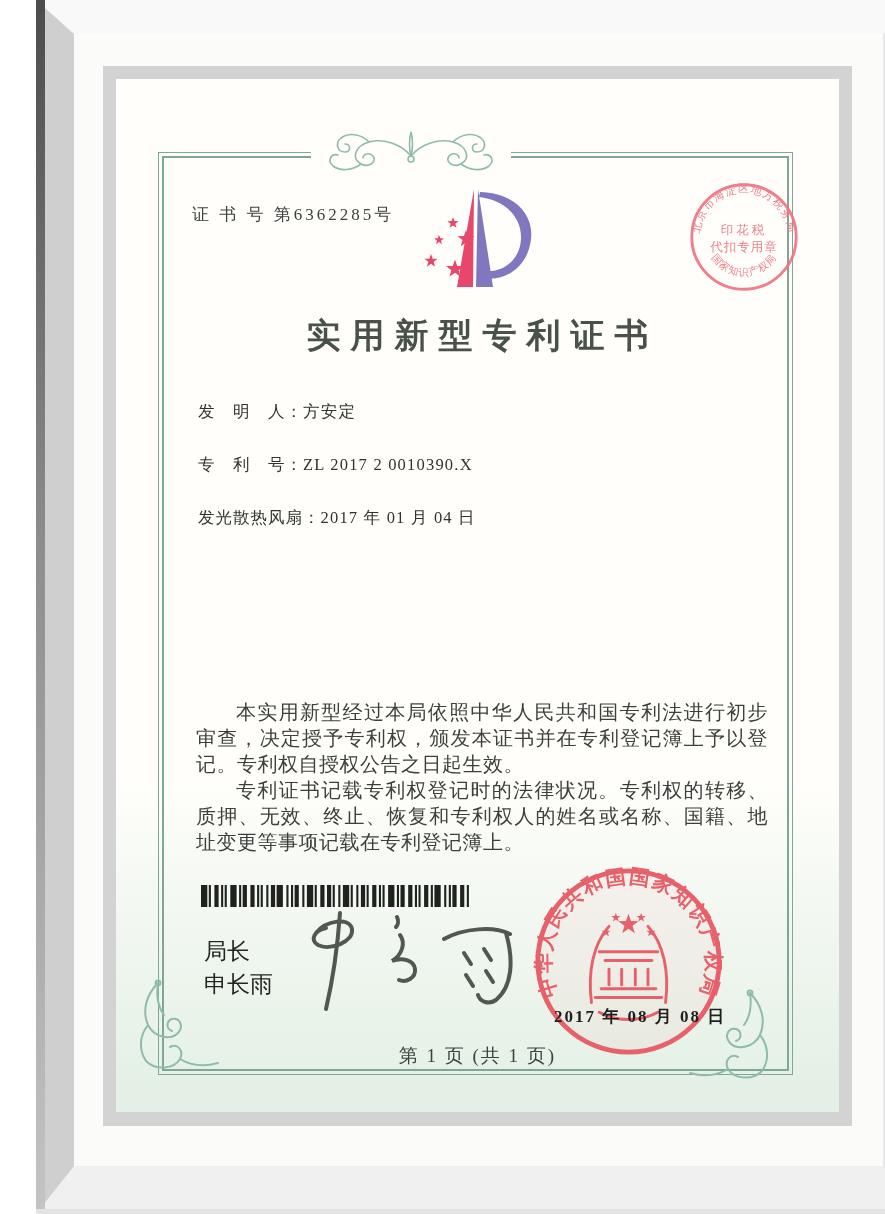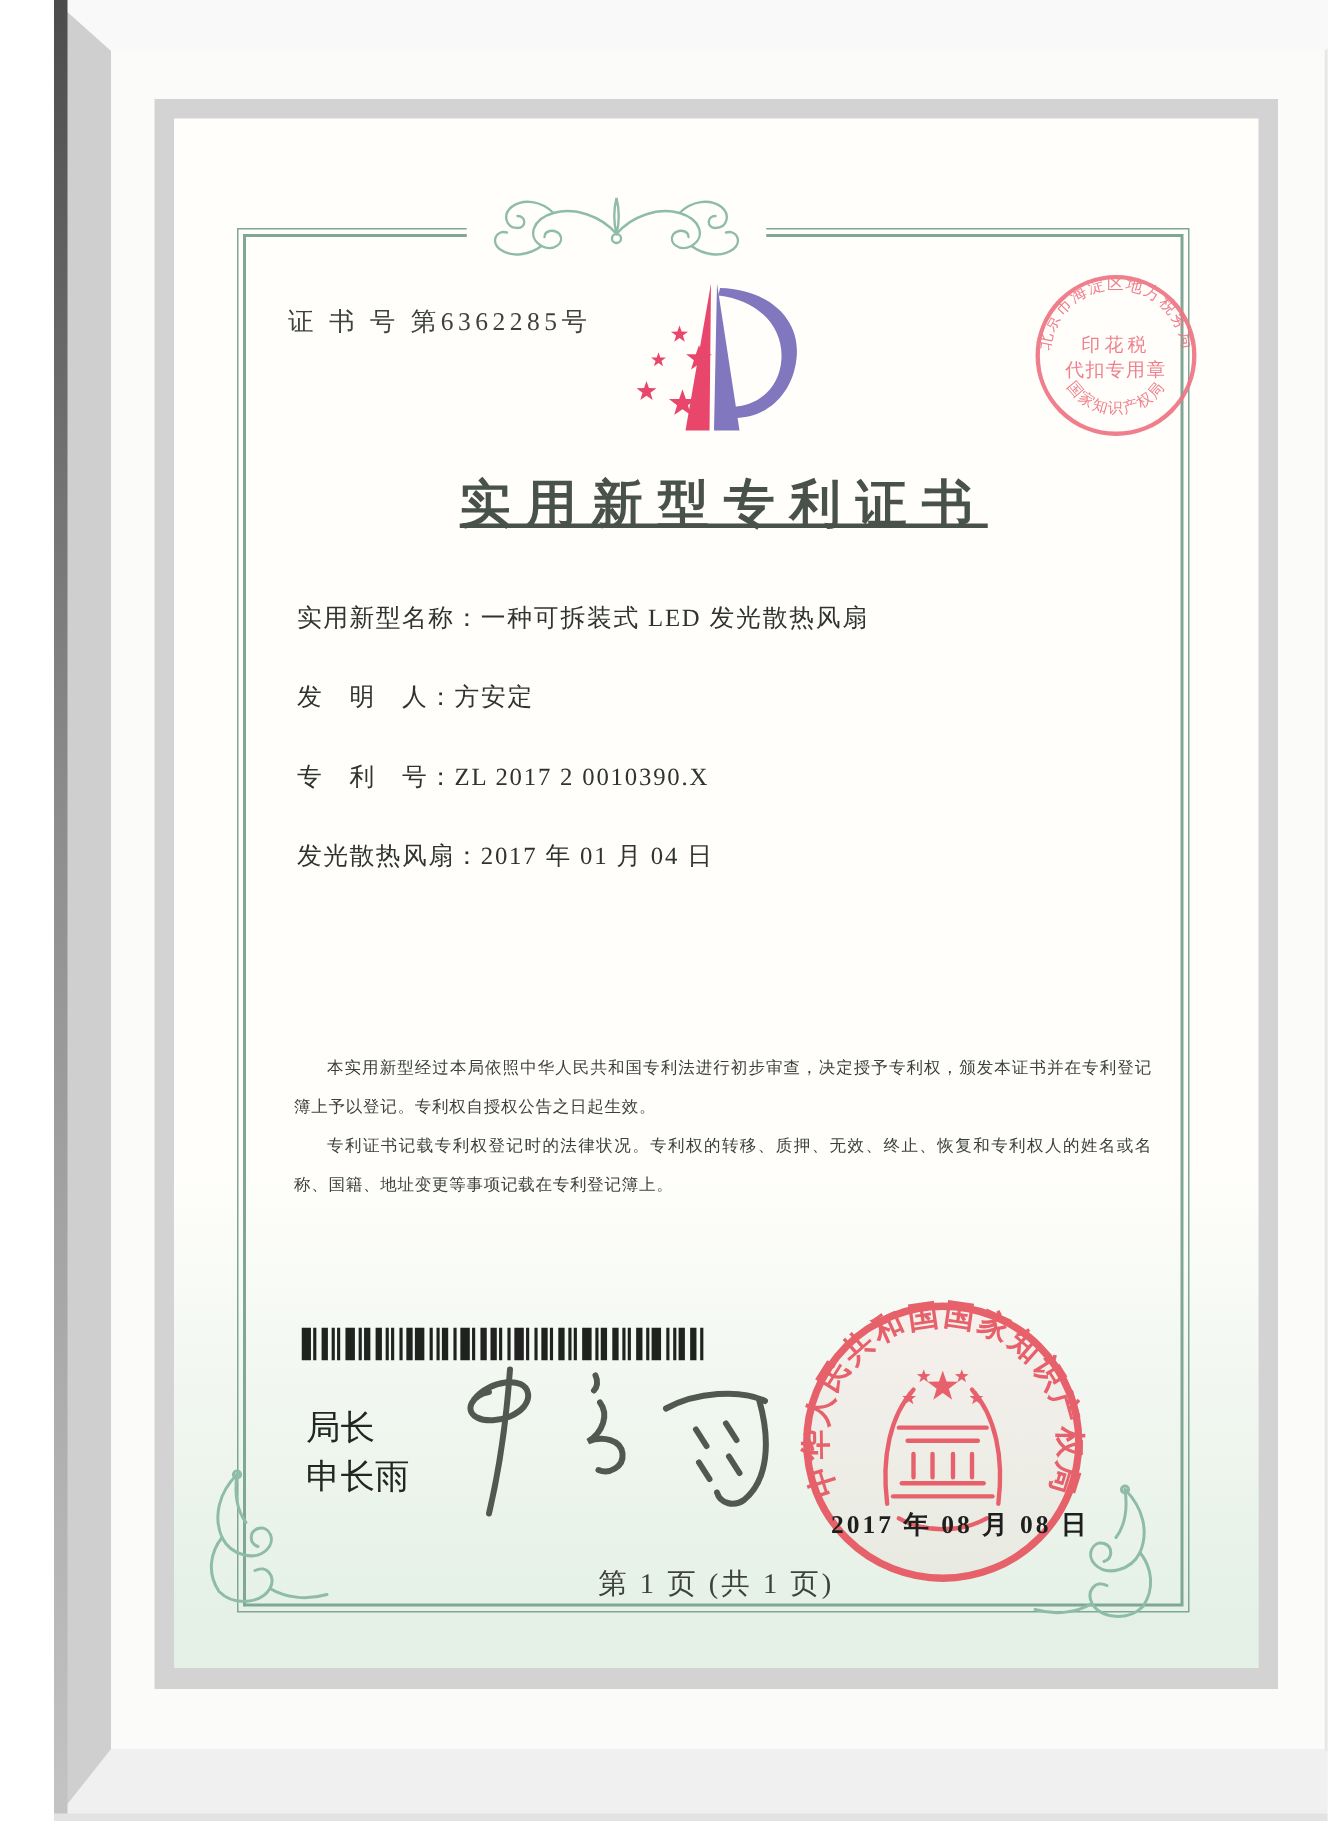--- a/index.html
+++ b/index.html
@@ -29,27 +29,27 @@
   .ornament-top{position:absolute;left:195px;top:47px;width:200px;height:56px;}
   .flourish{position:absolute;width:96px;height:96px;}
   .flourish.bl{left:12px;top:898px;}
   .flourish.br{left:568px;top:908px;transform:scaleX(-1);}
 
   .cert-number{position:absolute;left:76px;top:124px;font-size:17px;color:#3d413e;
                letter-spacing:3px;}
   .logo{position:absolute;left:300px;top:104px;width:130px;height:112px;}
   .title{position:absolute;left:0;top:234px;width:100%;text-align:center;
          font-size:34px;font-weight:bold;color:var(--title-ink,#49514b);
-         letter-spacing:10px;text-indent:10px;text-decoration:underline;}
+         letter-spacing:10px;text-indent:10px;}
 
   .fields{position:absolute;left:82px;top:322px;width:580px;font-size:16.5px;color:#30332f;}
   .frow{margin-bottom:31px;letter-spacing:1px;}
   .fval{letter-spacing:1.2px;}
 
-  .body-text{position:absolute;left:80px;top:620px;width:572px;font-size:11px;
+  .body-text{position:absolute;left:80px;top:620px;width:572px;font-size:20px;
              line-height:26px;color:#3c403c;text-align:justify;}
   .body-text p{margin:0;text-indent:2em;letter-spacing:0.5px;}
 
   .barcode{position:absolute;left:85px;top:806px;width:318px;height:22px;}
   .signer{position:absolute;left:88px;top:856px;font-size:23px;color:#232623;line-height:33px;}
   .signature{position:absolute;left:178px;top:824px;width:240px;height:115px;}
   .seal{position:absolute;left:415px;top:785px;width:195px;height:195px;opacity:0.92;}
   .issue-date{position:absolute;left:438px;top:926px;font-size:17px;color:#1d1f1d;
               letter-spacing:2px;font-weight:bold;z-index:5;}
   .page-footer{position:absolute;left:0;top:964px;width:100%;text-align:center;
@@ -142,23 +142,20 @@
       <text font-size="10.5" fill="var(--stamp-pink)" letter-spacing="1">
         <textPath href="#taxBot" startOffset="50%" text-anchor="middle">国家知识产权局</textPath>
       </text>
       <text x="60" y="57" text-anchor="middle" font-size="13" fill="var(--stamp-pink)" letter-spacing="3">印花税</text>
       <text x="60" y="74" text-anchor="middle" font-size="13" fill="var(--stamp-pink)" letter-spacing="1">代扣专用章</text>
     </svg>
 
     <div class="title">实用新型专利证书</div>
 
     <div class="fields">
-      <div class="frow">
-        <span class="flab">实用新型名称：</span><span class="fval">一种可拆装式 LED 发光散热风扇</span>
-      </div>
       <div class="frow">
         <span class="flab">发　明　人：</span><span class="fval">方安定</span>
       </div>
       <div class="frow">
         <span class="flab">专　利　号：</span><span class="fval">ZL 2017 2 0010390.X</span>
       </div>
       <div class="frow">
         <span class="flab">发光散热风扇：</span><span class="fval">2017 年 01 月 04 日</span>
       </div>
     </div>

